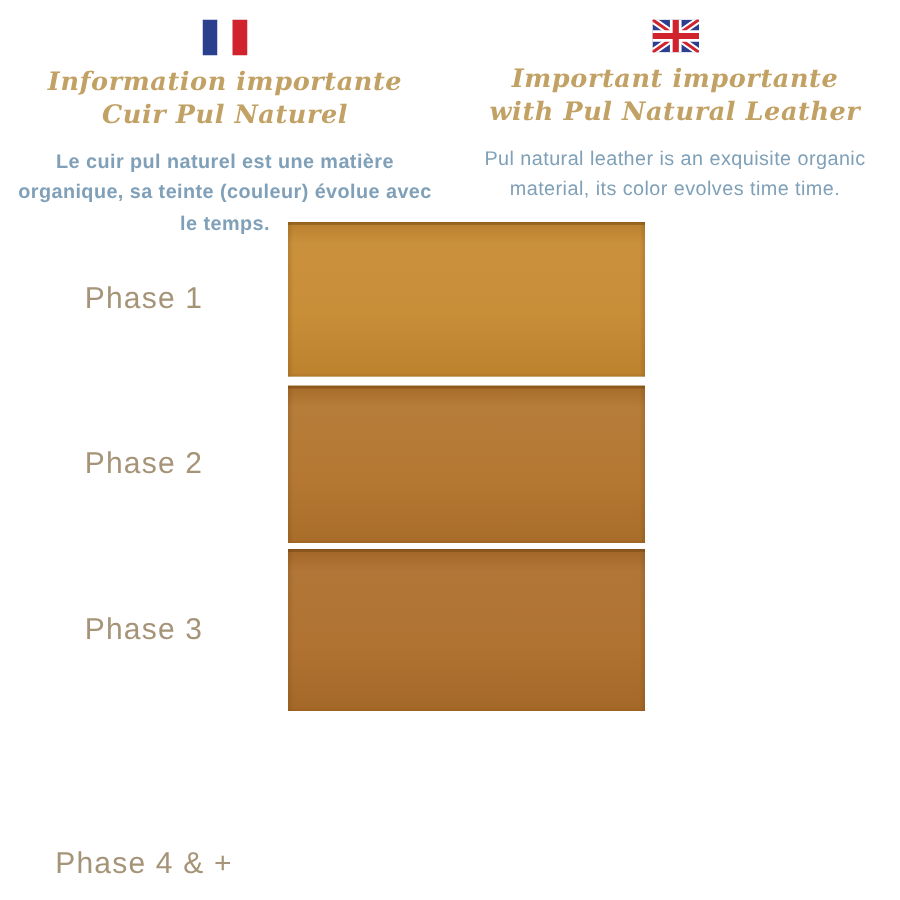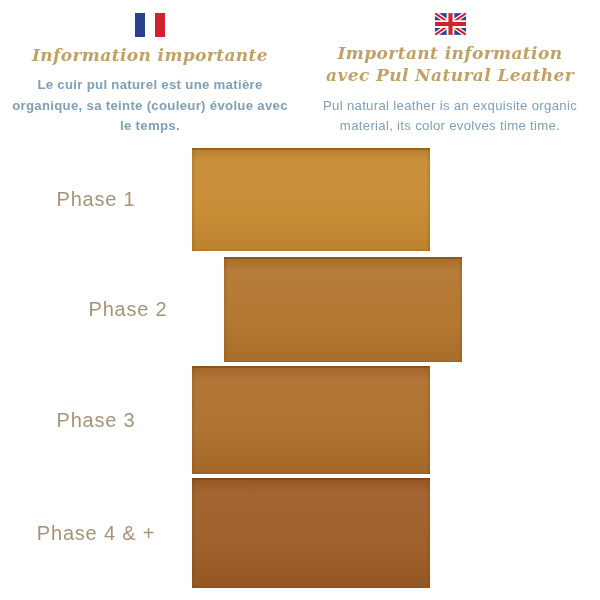--- a/index.html
+++ b/index.html
@@ -51,23 +51,23 @@
   .col-fr .body-text { max-width: 288px; font-weight: bold; }
   .col-en .body-text { max-width: 262px; }
 
   
   .phase-row {
     position: absolute;
     left: 0;
     display: flex;
   }
   .r0 { top: 148px; height: 103px; }
-  .r1 { top: 257px; height: 105px; margin-left: 32px; }
+  .r1 { top: 257px; height: 105px; }
   .r2 { top: 366px; height: 108px; }
-  .r3 { top: 478px; height: 110px; }
+  .r3 { top: 478px; height: 110px; align-items: flex-end; }
 
   .phase-label {
     width: 192px;
     display: flex;
     align-items: center;
     justify-content: center;
     color: #a69478;
     font-size: 20px;
     letter-spacing: 0.8px;
   }
@@ -90,37 +90,38 @@
   <div class="col col-fr">
     <div class="flag flag-fr">
       <svg viewBox="0 0 60 48" xmlns="http://www.w3.org/2000/svg">
         <rect x="0" y="0" width="20" height="48" fill="#2b3f8f"></rect>
         <rect x="20" y="0" width="20" height="48" fill="#ffffff"></rect>
         <rect x="40" y="0" width="20" height="48" fill="#d0232e"></rect>
       </svg>
     </div>
     <div class="script-title">
       <div>Information importante</div>
+      <div>Cuir Pul Naturel</div>
     </div>
     <p class="body-text">Le cuir pul naturel est une matière organique, sa teinte (couleur) évolue avec le temps.</p>
   </div>
 
   <div class="col col-en">
     <div class="flag flag-en">
       <svg viewBox="0 0 60 42" xmlns="http://www.w3.org/2000/svg">
         <rect width="60" height="42" fill="#2b3f8f"></rect>
         <path d="M0,0 L60,42 M60,0 L0,42" stroke="#ffffff" stroke-width="9"></path>
         <path d="M0,0 L60,42 M60,0 L0,42" stroke="#d0232e" stroke-width="4"></path>
         <path d="M30,0 V42 M0,21 H60" stroke="#ffffff" stroke-width="15"></path>
         <path d="M30,0 V42 M0,21 H60" stroke="#d0232e" stroke-width="8"></path>
       </svg>
     </div>
     <div class="script-title">
-      <div>Important information</div>
-      <div>avec Pul Natural Leather</div>
+      <div>Important importante</div>
+      <div>with Pul Natural Leather</div>
     </div>
     <p class="body-text">Pul natural leather is an exquisite organic material, its color evolves time time.</p>
   </div>
 
   <div class="phase-row r0">
     <div class="phase-label">Phase 1</div>
     <div class="swatch" style="background-color: rgb(199, 138, 49);"></div>
   </div>
   <div class="phase-row r1">
     <div class="phase-label">Phase 2</div>

